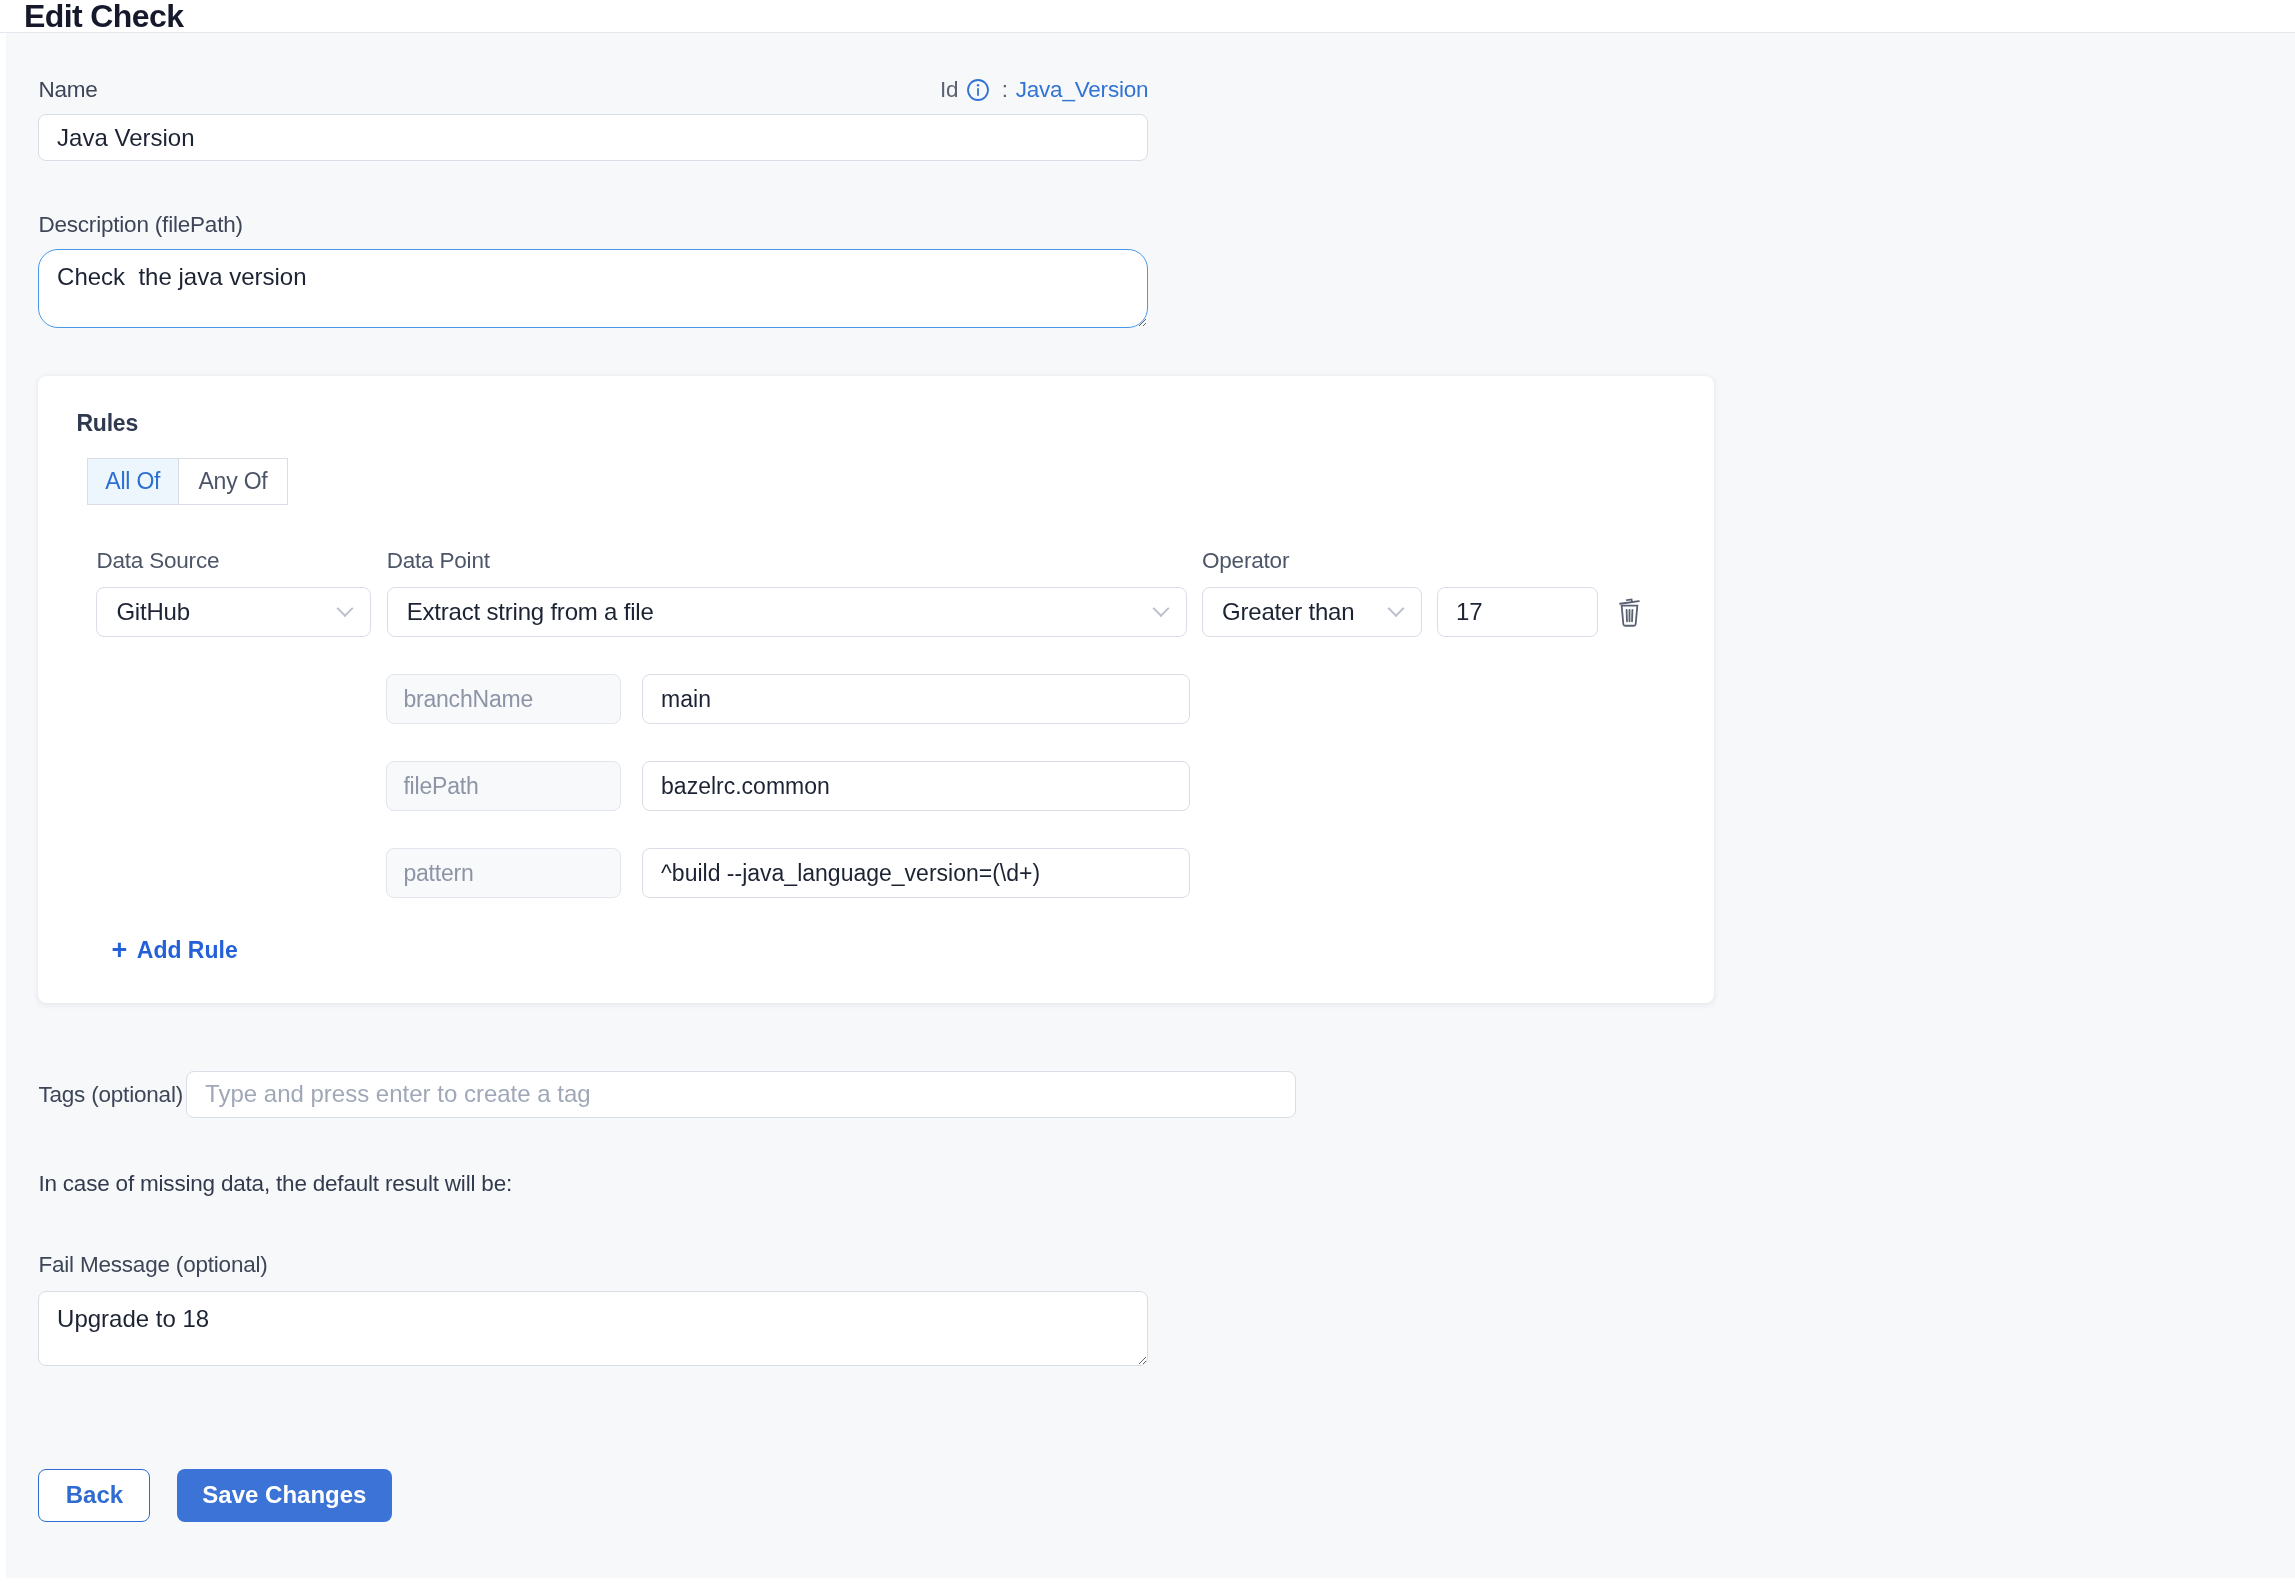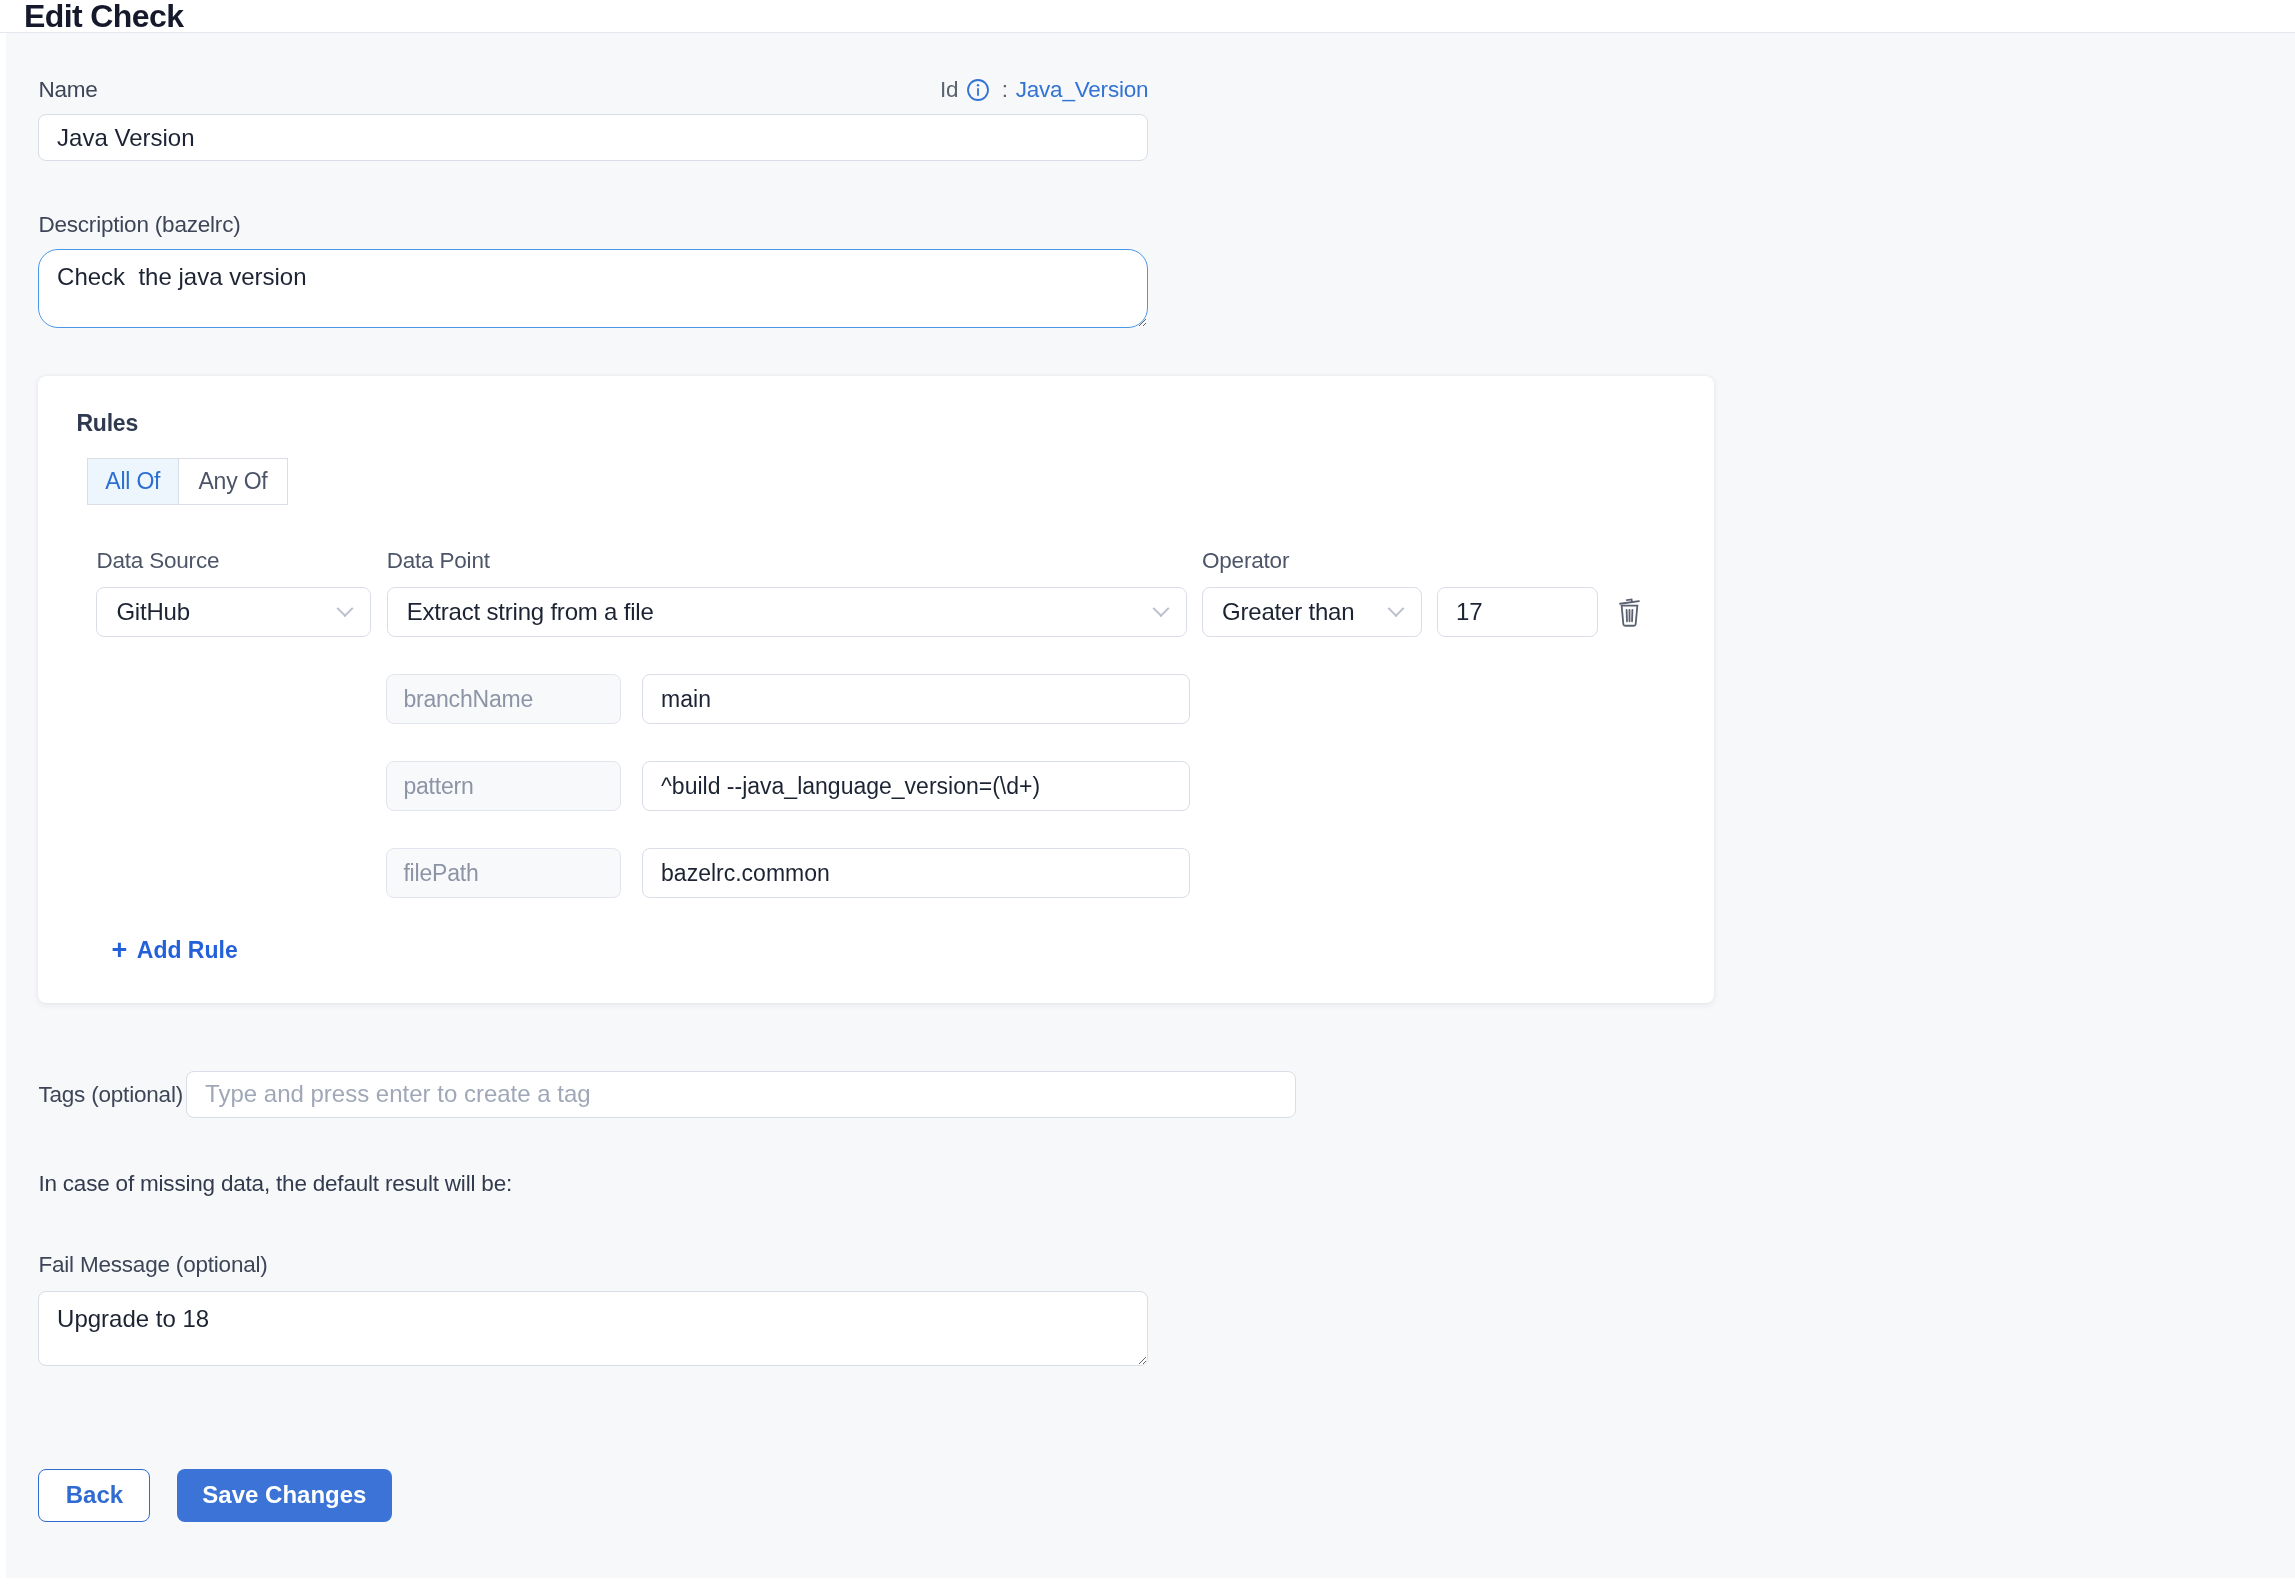--- a/index.html
+++ b/index.html
@@ -261,21 +261,21 @@
         </svg>
       </span>
       <span>:</span>
       <a class="id-link">Java_Version</a>
     </span>
   </div>
   <input class="text-input" type="text" value="Java Version" style="">
 
   
   <div class="section">
-    <span class="label">Description (bazelrc)</span>
+    <span class="label">Description (filePath)</span>
     <textarea class="desc" style="">Check  the java version</textarea>
   </div>
 
   
   <section class="rules-card">
     <div class="rules-title">Rules</div>
 
     <div class="toggle">
       <div class="seg first active">All Of</div>
       <div class="seg second">Any Of</div>
@@ -313,26 +313,26 @@
           </svg>
         </span>
       </button>
     </div>
 
     <div class="param-row">
       <div class="param-key">branchName</div>
       <input class="param-value" type="text" value="main" style="">
     </div>
     <div class="param-row">
+      <div class="param-key">filePath</div>
+      <input class="param-value" type="text" value="bazelrc.common" style="">
+    </div>
+    <div class="param-row">
       <div class="param-key">pattern</div>
       <input class="param-value" type="text" value="^build --java_language_version=(\d+)" style="">
-    </div>
-    <div class="param-row">
-      <div class="param-key">filePath</div>
-      <input class="param-value" type="text" value="bazelrc.common" style="">
     </div>
 
     <div>
       <button class="add-rule">
         <span class="plus">+</span>
         <span>Add Rule</span>
       </button>
     </div>
   </section>
 

